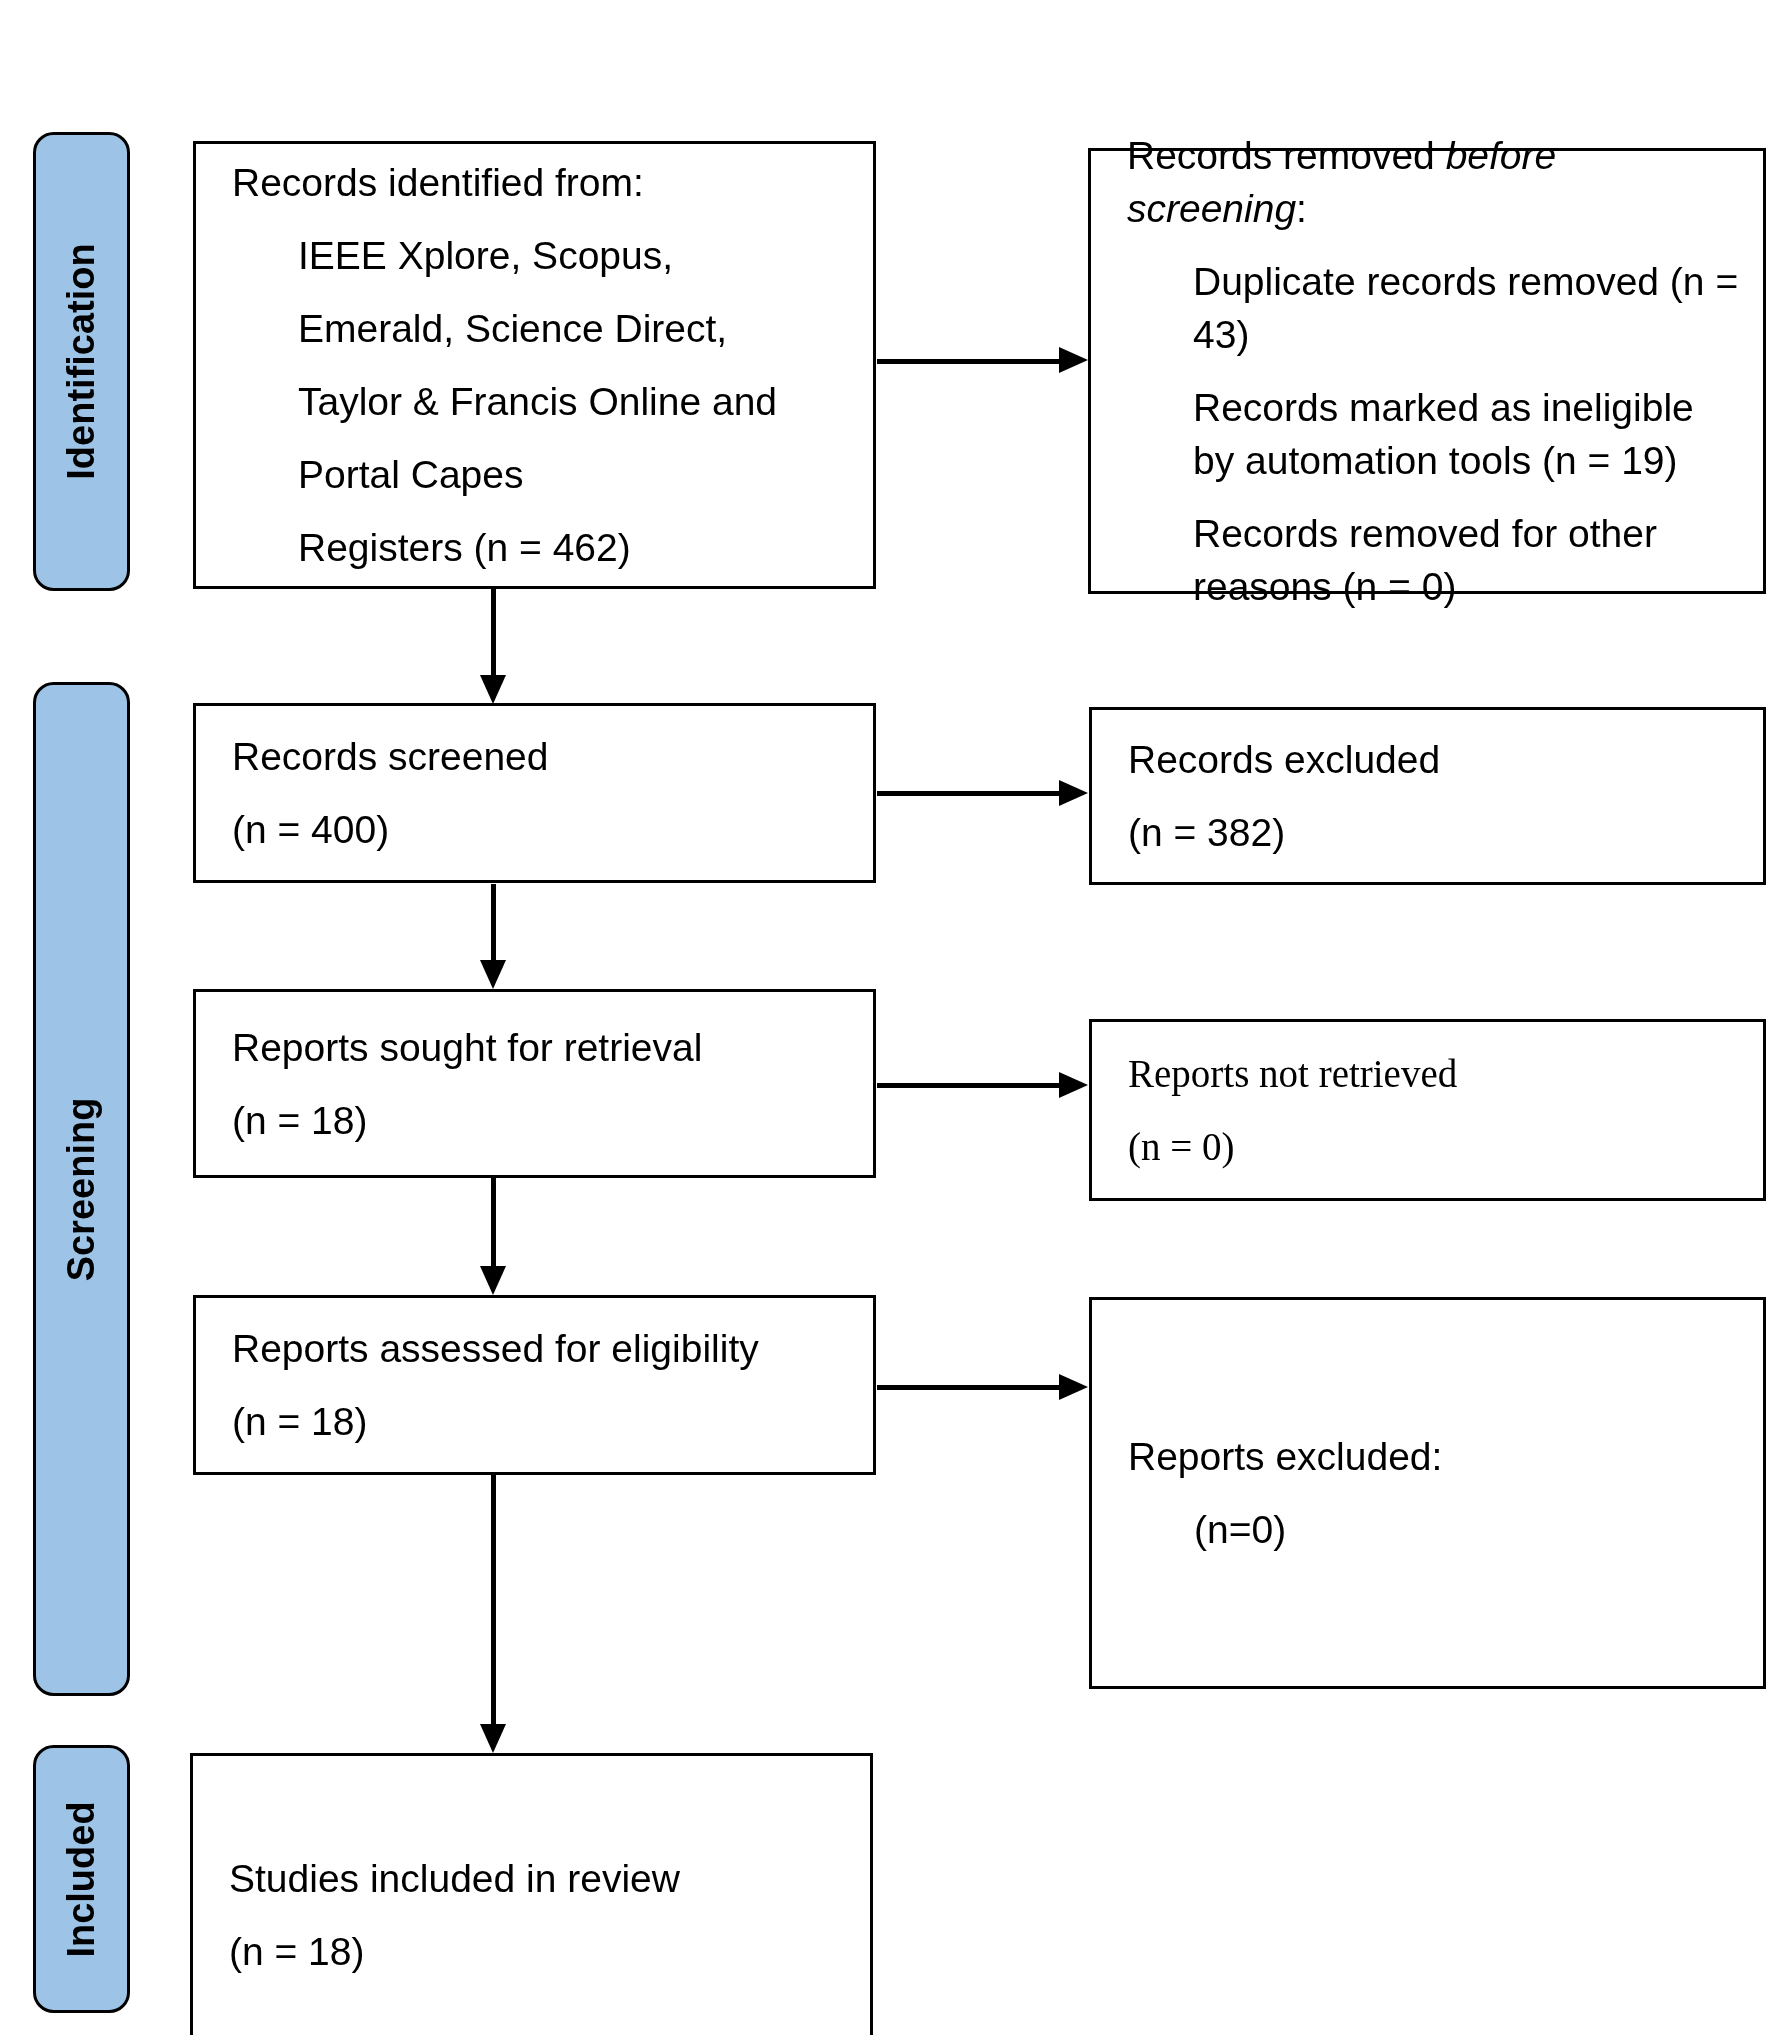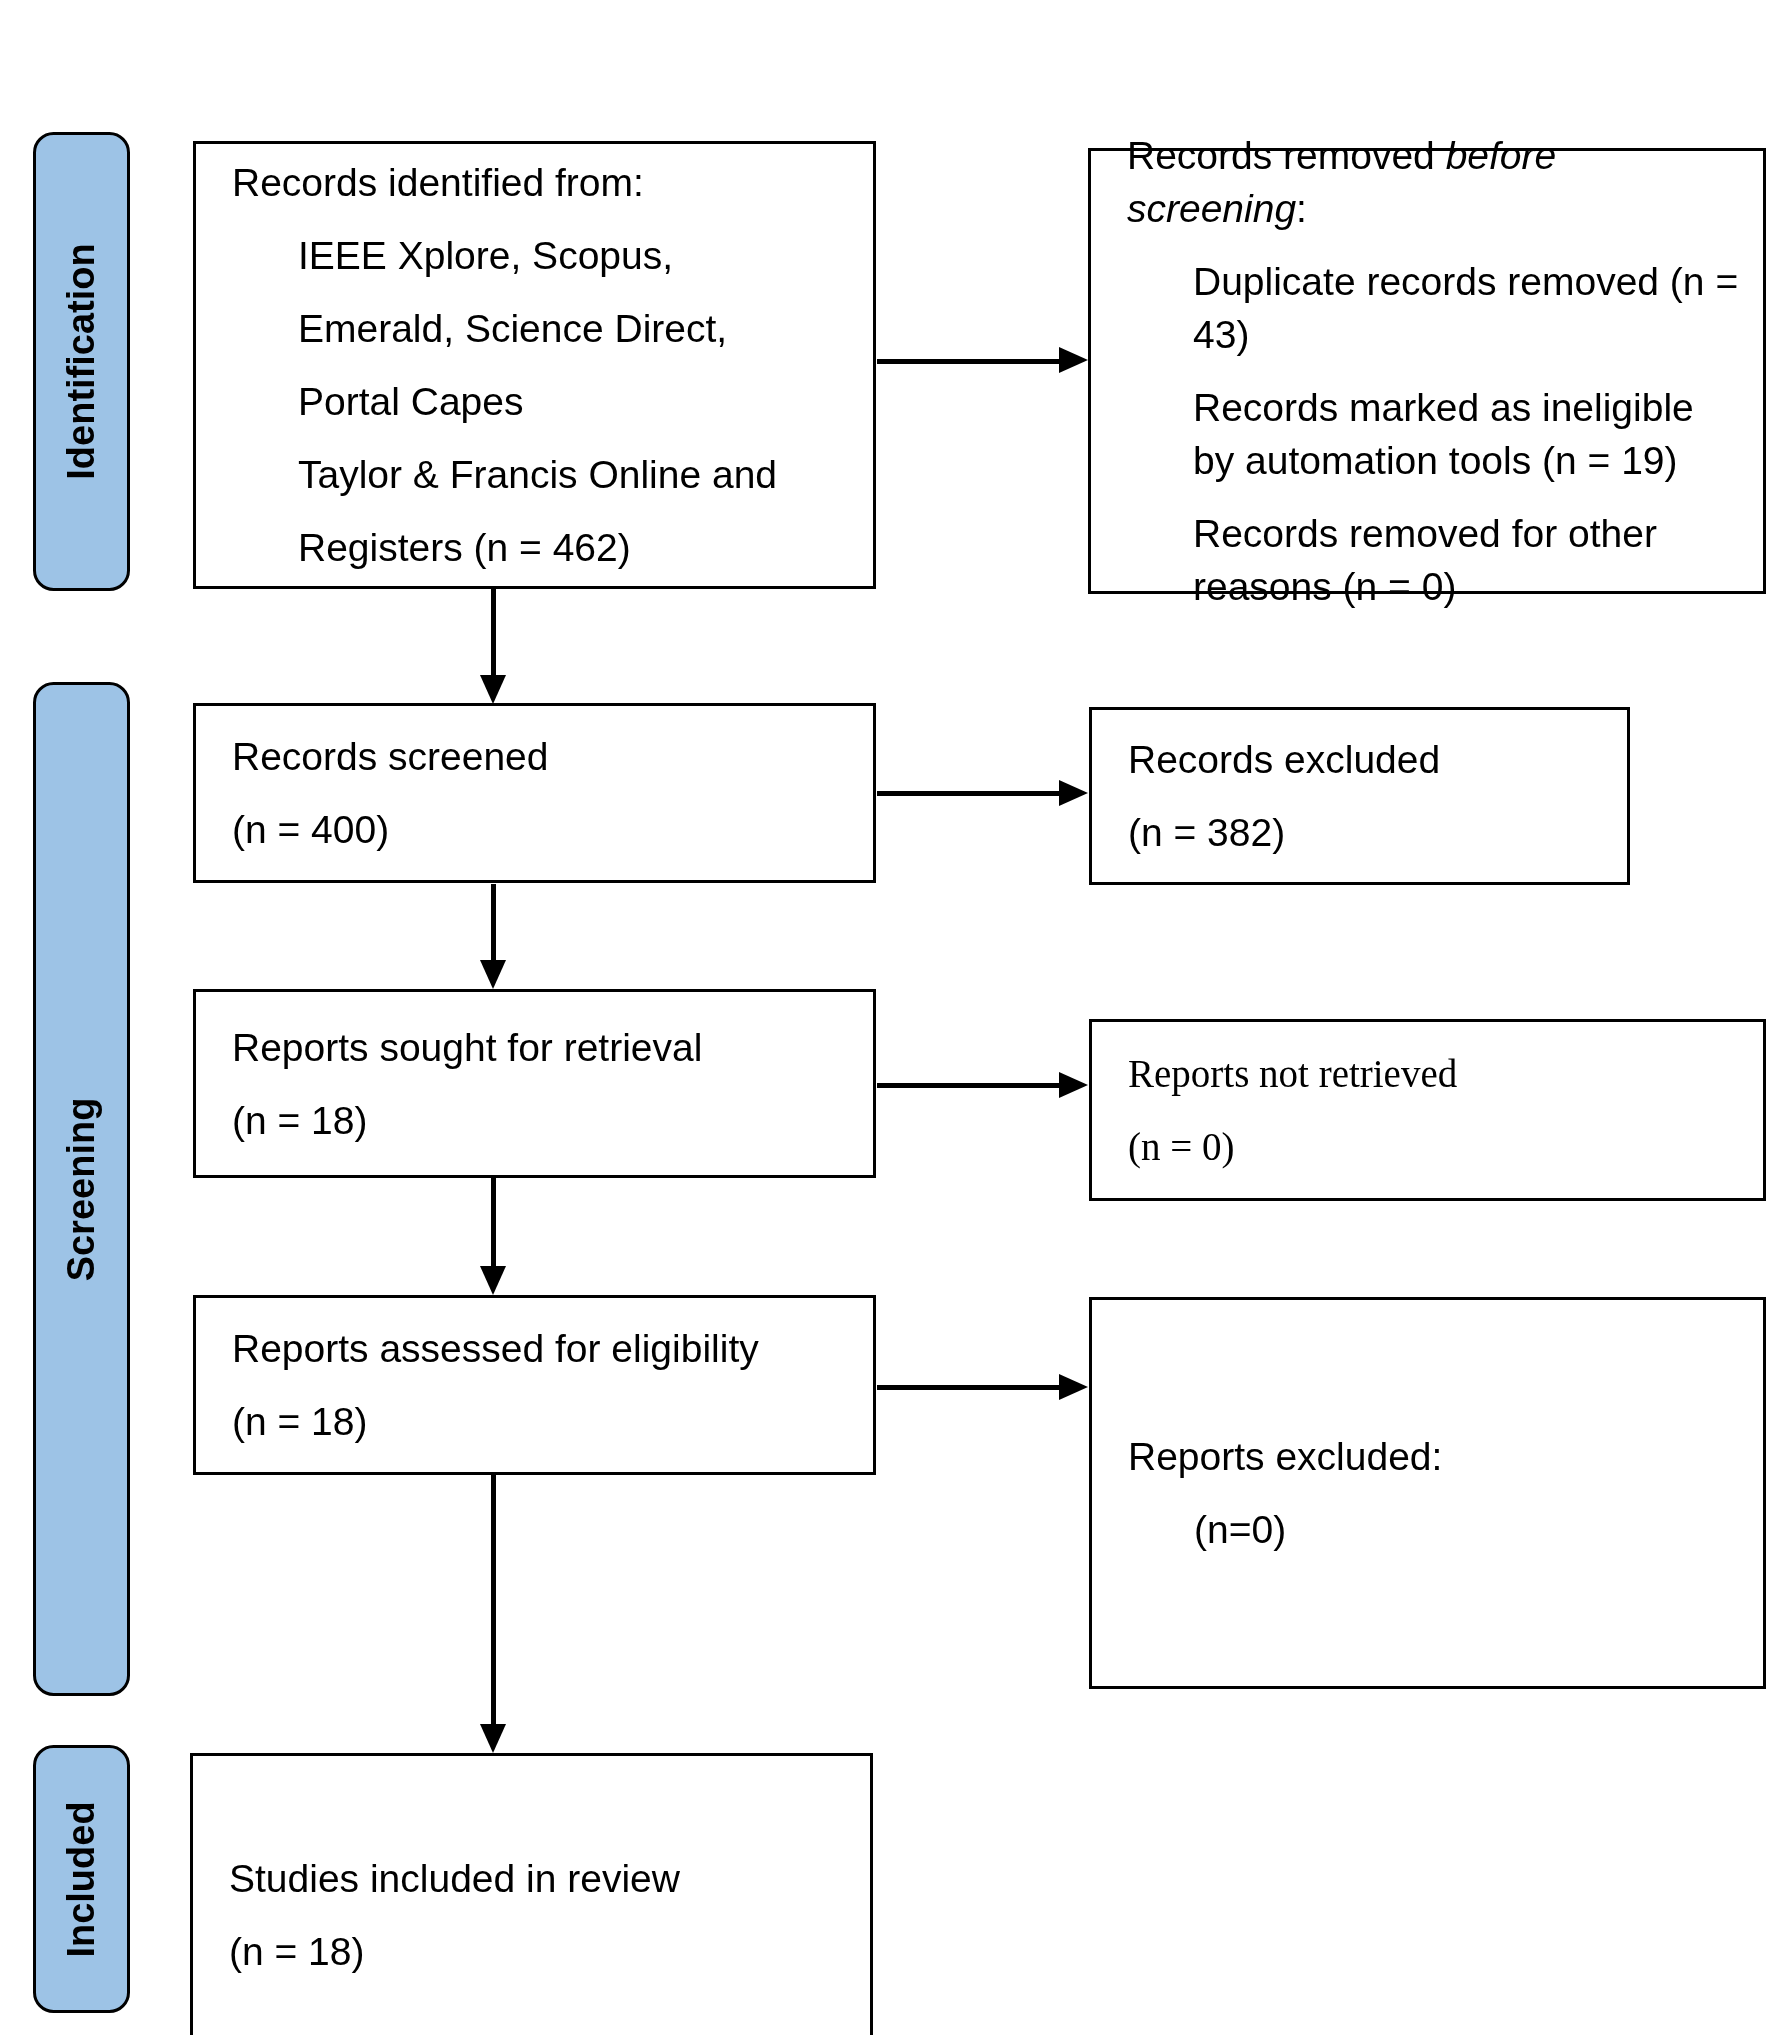--- a/index.html
+++ b/index.html
@@ -44,21 +44,21 @@
     border:3.4px solid #000;
     box-sizing:border-box;
     display:flex;flex-direction:column;justify-content:center;
     padding-left:36px;padding-right:19px;
     font-size:39px;line-height:53px;gap:20px;
   }
   .fbox .indent{margin-left:66px;}
   .box-identified{left:193px;top:141px;width:683px;height:448px;}
   .box-removed{left:1088px;top:148px;width:678px;height:446px;}
   .box-screened{left:193px;top:703px;width:683px;height:180px;justify-content:center;}
-  .box-excluded{left:1089px;top:707px;width:541px;height:178px;}
+  .box-excluded{left:1089px;top:707px;width:677px;height:178px;}
   .box-sought{left:193px;top:989px;width:683px;height:189px;}
   .box-notretrieved{left:1089px;top:1019px;width:677px;height:182px;font-family:Liberation Serif, serif;}
   .box-assessed{left:193px;top:1295px;width:683px;height:180px;}
   .box-reportsexcluded{left:1089px;top:1297px;width:677px;height:392px;}
   .box-includedreview{left:190px;top:1753px;width:683px;height:324px;}
   .italic{font-style:italic;}
   
   .hline{position:absolute;height:4.8px;background:#000;}
   .vline{position:absolute;width:4.8px;background:#000;}
   .head-right{
@@ -87,22 +87,22 @@
     <span>Screening</span>
   </div>
   <div class="stage included">
     <span>Included</span>
   </div>
 
   <div class="fbox box-identified">
     <div>Records identified from:</div>
     <div class="indent">IEEE Xplore, Scopus,</div>
     <div class="indent">Emerald, Science Direct,</div>
+    <div class="indent">Taylor &amp; Francis Online and</div>
     <div class="indent">Portal Capes</div>
-    <div class="indent">Taylor &amp; Francis Online and</div>
     <div class="indent">Registers (n = 462)</div>
   </div>
 
   <div class="fbox box-removed">
     <div><span>Records removed </span><span class="italic">before screening</span><span>:</span></div>
     <div class="indent">Duplicate records removed (n = 43)</div>
     <div class="indent">Records marked as ineligible by automation tools (n = 19)</div>
     <div class="indent">Records removed for other reasons (n = 0)</div>
   </div>
 

